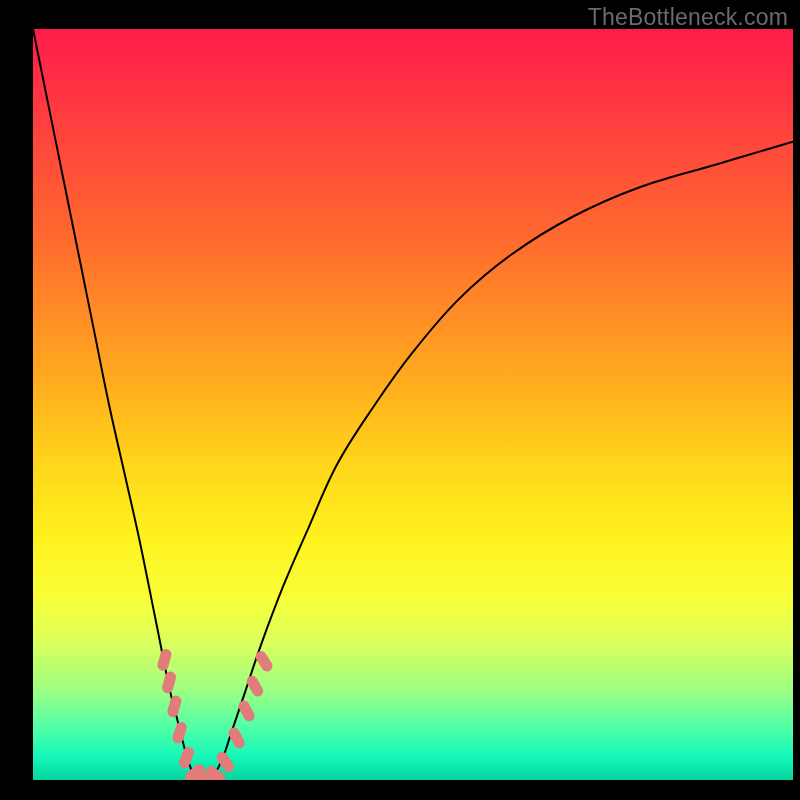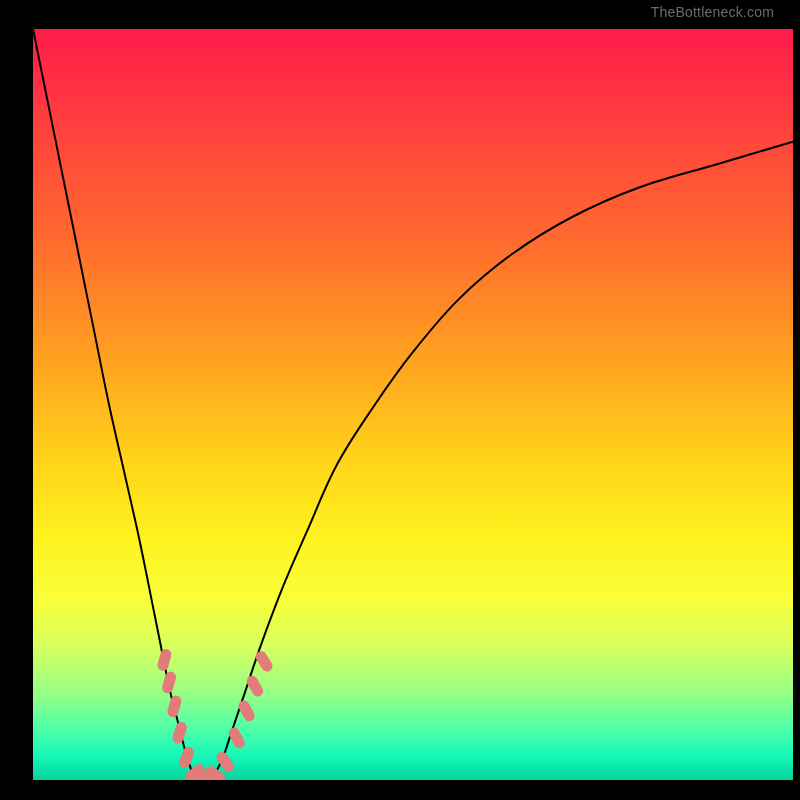--- a/index.html
+++ b/index.html
@@ -29,23 +29,23 @@
       #d8ff5d 82%,
       #9cff82 88%,
       #52ffa8 93%,
       #13f7b8 97%,
       #06d49e 100%
     );
   }
   .watermark {
     position: absolute;
     top: 4px;
-    right: 26px;
+    right: 12px;
     color: #6b6b6b;
-    font-size: 14px;
+    font-size: 23px;
     font-weight: 500;
     letter-spacing: 0.2px;
     user-select: none;
   }
   svg.curve {
     position: absolute;
     inset: 0;
   }
 </style>
 </head>

